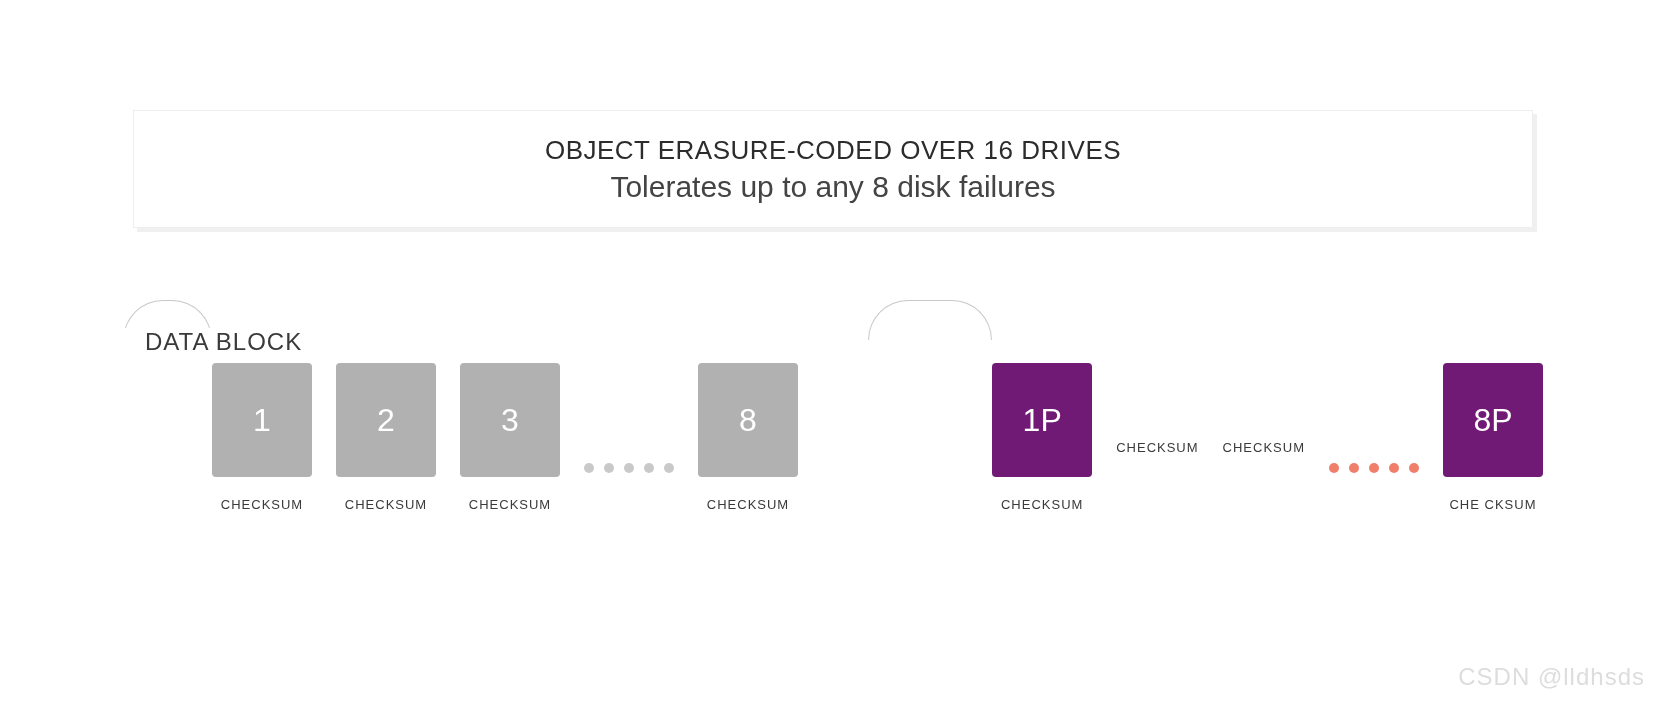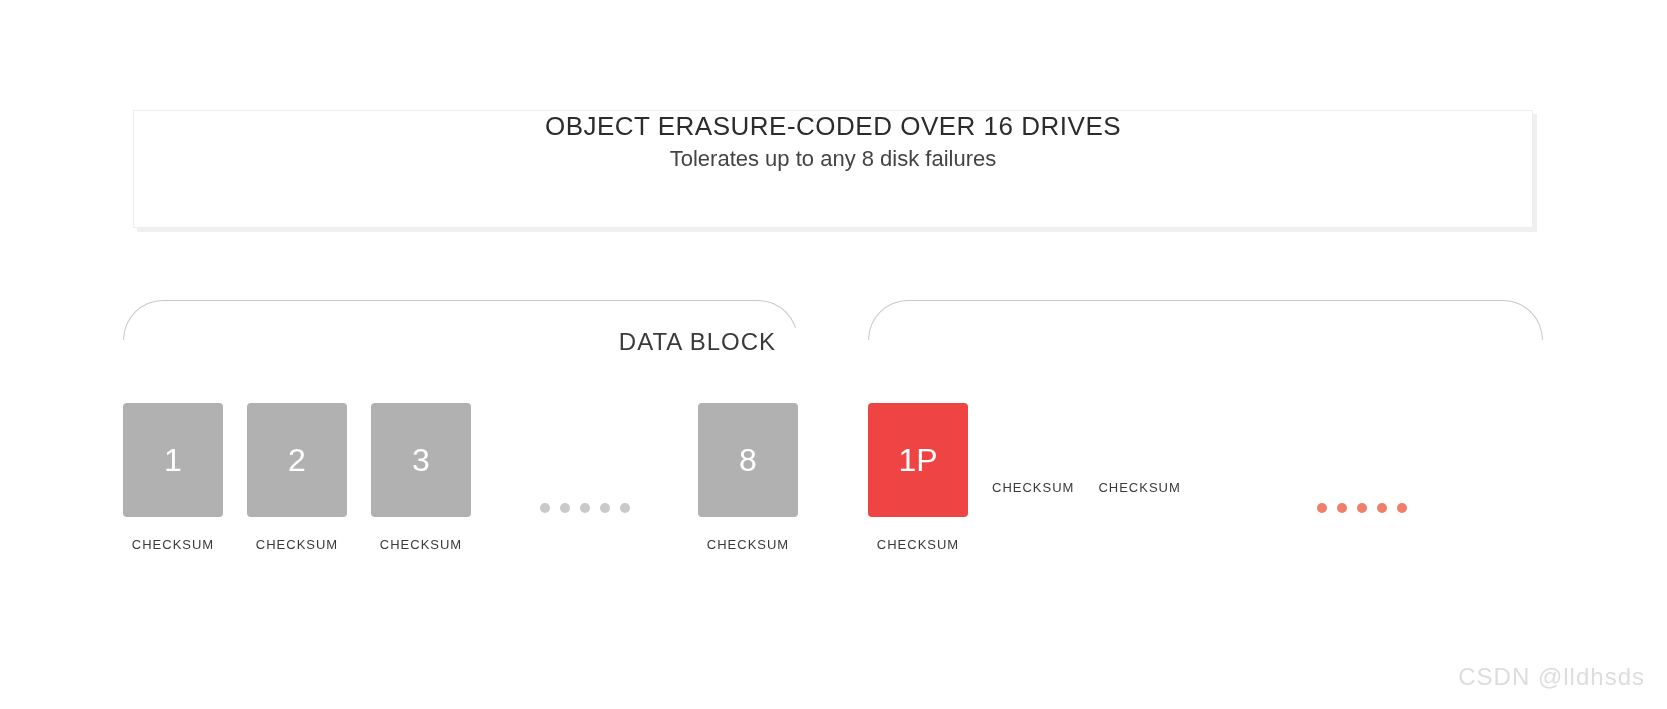--- a/index.html
+++ b/index.html
@@ -16,46 +16,47 @@
       top: 110px;
       left: 133px;
       width: 1400px;
       height: 118px;
       background: #ffffff;
       border: 1px solid #eeeeee;
       box-shadow: 4px 4px 0 0 #f0f0f0;
       display: flex;
       flex-direction: column;
       align-items: center;
+      justify-content: center;
     }
     .header-title {
       font-size: 26px;
       letter-spacing: 0.5px;
       color: #2c2c2c;
       font-weight: 400;
     }
     .header-sub {
-      font-size: 22px;
+      font-size: 30px;
       color: #444;
       font-weight: 300;
       margin-top: 4px;
     }
     .groups {
       position: absolute;
       top: 300px;
       left: 123px;
       width: 1420px;
       display: flex;
       gap: 70px;
     }
     .group {
       flex: 1;
       display: flex;
-      flex-direction: column;
-      align-items: flex-end;
+      flex-direction: row;
+      align-items: flex-start;
       position: relative;
     }
     .bracket {
       width: 100%;
       height: 40px;
       border-top: 1px solid #c8c8c8;
       border-left: 1px solid #c8c8c8;
       border-right: 1px solid #c8c8c8;
       border-top-left-radius: 40px;
       border-top-right-radius: 40px;
@@ -89,21 +90,21 @@
       height: 114px;
       border-radius: 4px;
       display: flex;
       align-items: center;
       justify-content: center;
       font-size: 32px;
       color: #ffffff;
       font-weight: 300;
     }
     .block-gray { background: #b1b1b1; }
-    .block-orange { background: #ef4444; }
+    .block-orange { background: #701a75; }
     .checksum {
       margin-top: 20px;
       font-size: 13px;
       letter-spacing: 1px;
       color: #3a3a3a;
     }
     .dots {
       flex: 1;
       display: flex;
       align-items: center;
@@ -186,18 +187,22 @@
       <div class="block-col">
         <div class="checksum">CHECKSUM</div>
       </div>
       <div class="dots">
         <div class="dot dot-orange"></div>
         <div class="dot dot-orange"></div>
         <div class="dot dot-orange"></div>
         <div class="dot dot-orange"></div>
         <div class="dot dot-orange"></div>
       </div>
+      <div class="block-col">
+        <div class="block block-orange">8P</div>
+        <div class="checksum">CHE CKSUM</div>
+      </div>
     </div>
   </div>
 
 </div>
 
 <div class="watermark">CSDN @lldhsds</div>
 
 </body></html>

